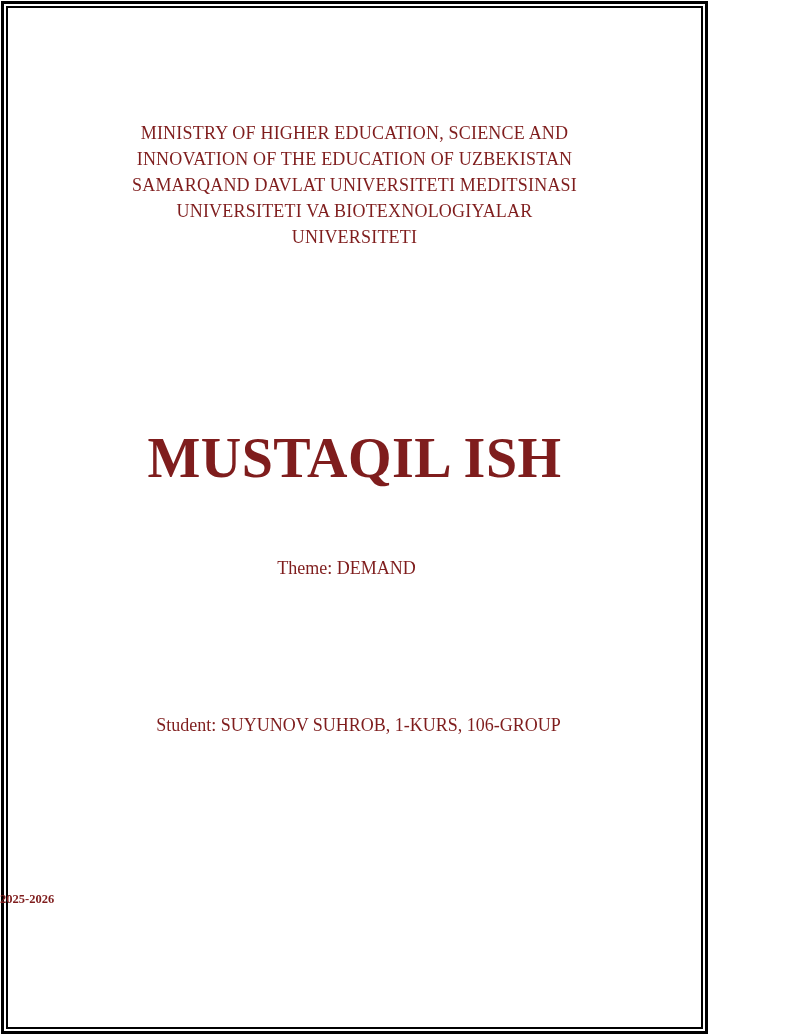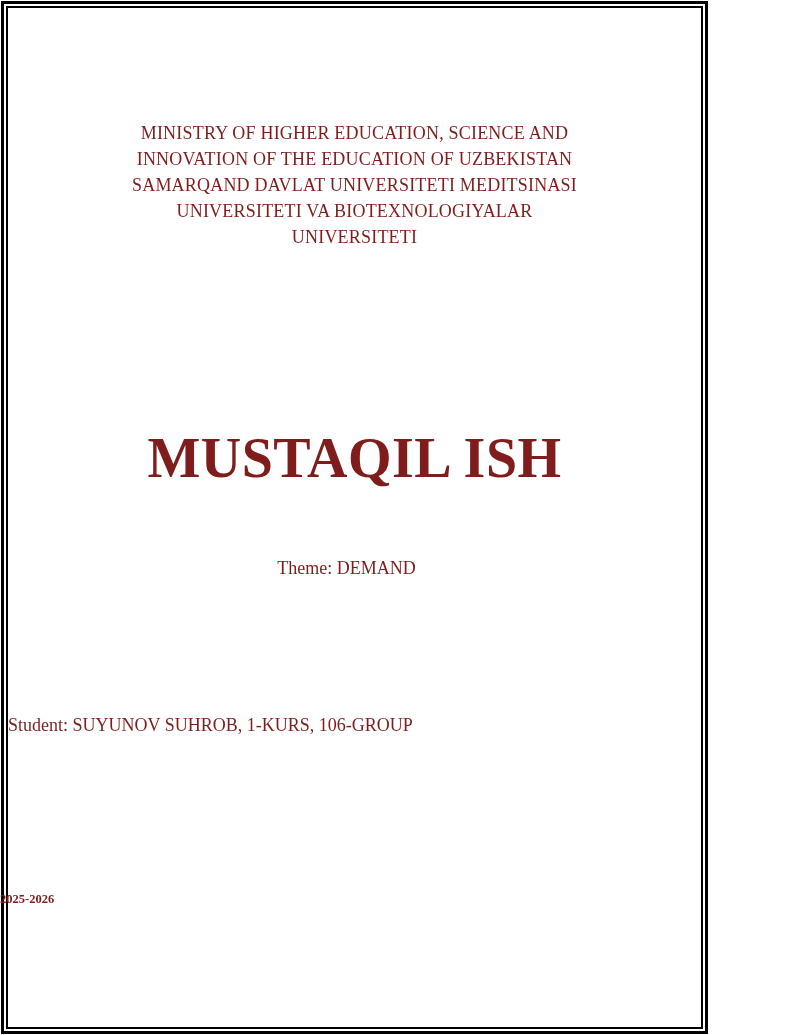--- a/index.html
+++ b/index.html
@@ -60,20 +60,21 @@
     right: 16px;
     text-align: center;
     font-size: 18px;
     line-height: 22px;
   }
   .student {
     position: absolute;
     top: 714px;
     left: 0;
     right: 0;
+    text-align: center;
     font-size: 18px;
     line-height: 22px;
     margin-left: 8px;
   }
   .year {
     position: absolute;
     top: 892px;
     left: 0;
     right: 0;
     text-align: left;

